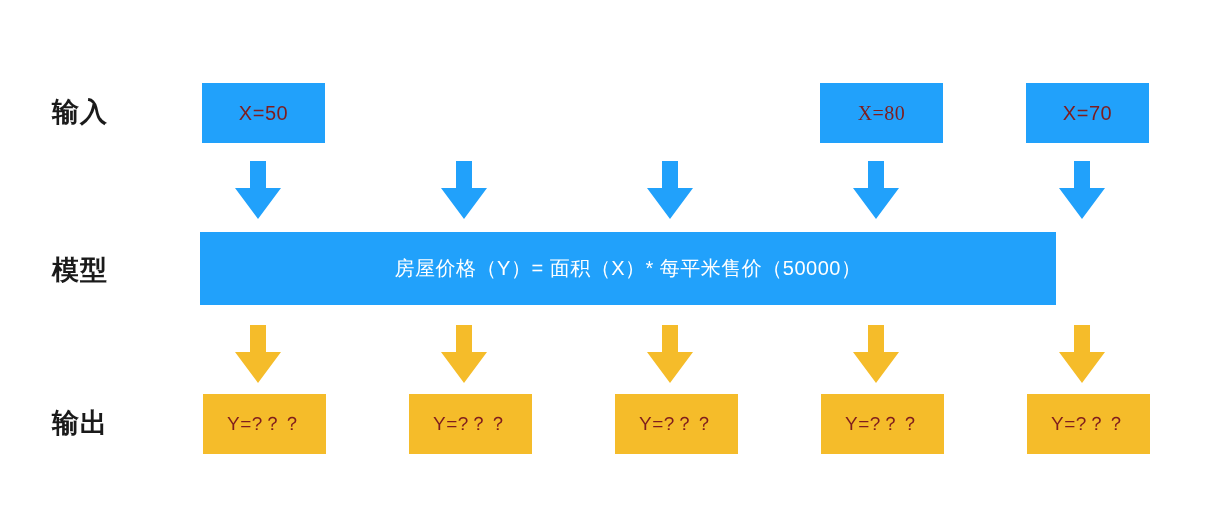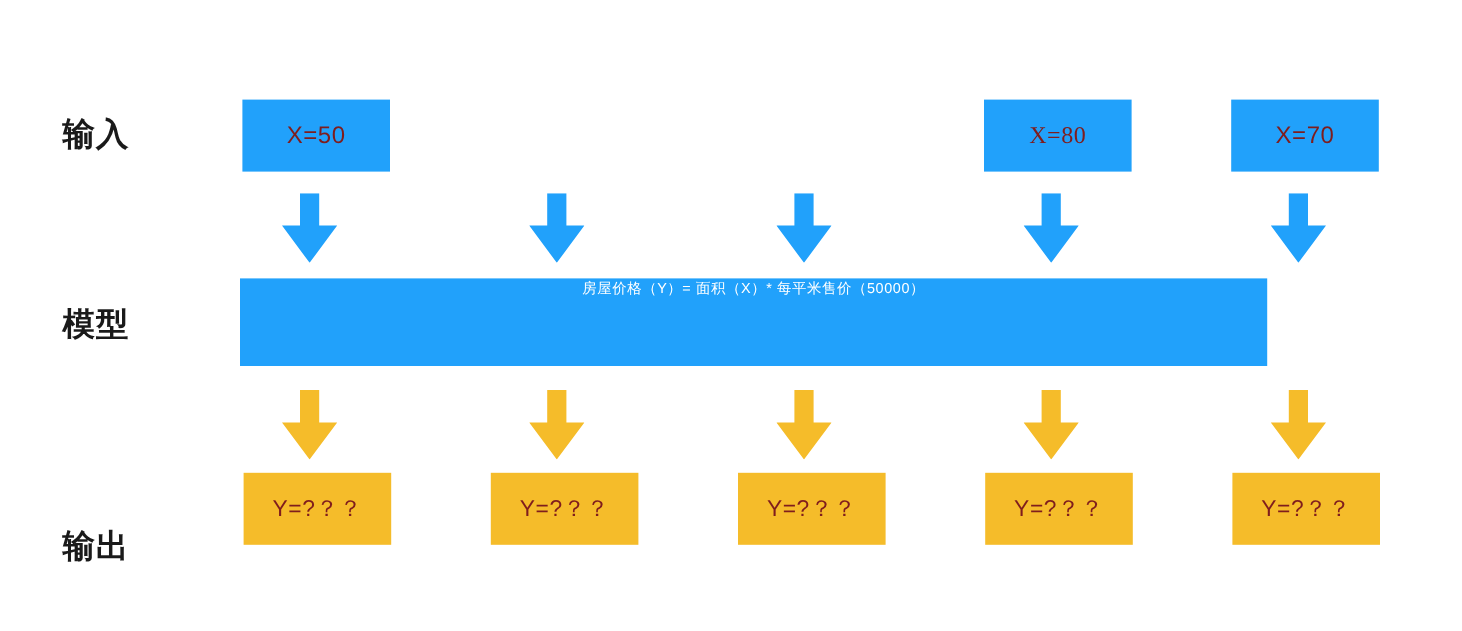--- a/index.html
+++ b/index.html
@@ -23,21 +23,21 @@
     position: absolute;
     font-size: 27px;
     font-weight: bold;
     color: #1a1a1a;
     letter-spacing: 1px;
     white-space: nowrap;
     line-height: 1;
   }
   #label-input  { left: 52px;  top: 99px;  }
   #label-model  { left: 52px;  top: 257px; }
-  #label-output { left: 52px;  top: 410px; margin-top: 32px; }
+  #label-output { left: 52px;  top: 410px; }
 
   
   .cell-box {
     position: absolute;
     width: 123px;
     height: 60px;
     display: flex;
     align-items: center;
     justify-content: center;
     color: #7f1d1d;
@@ -51,24 +51,24 @@
 
   
   #model-bar {
     position: absolute;
     left: 200px;
     top: 232px;
     width: 856px;
     height: 73px;
     background: #21a1fb;
     display: flex;
-    align-items: flex-start;
+    align-items: center;
     justify-content: center;
     color: #ffffff;
-    font-size: 12px;
+    font-size: 20px;
     white-space: nowrap;
     letter-spacing: 0.5px;
   }
 
   
   .arrow {
     position: absolute;
     width: 46px;
     height: 58px;
   }

